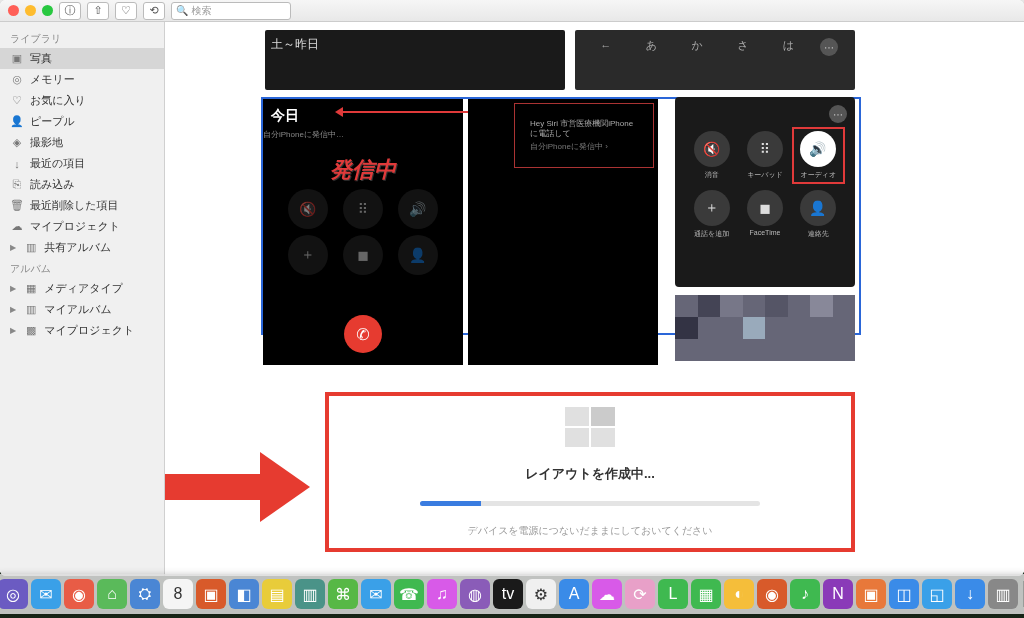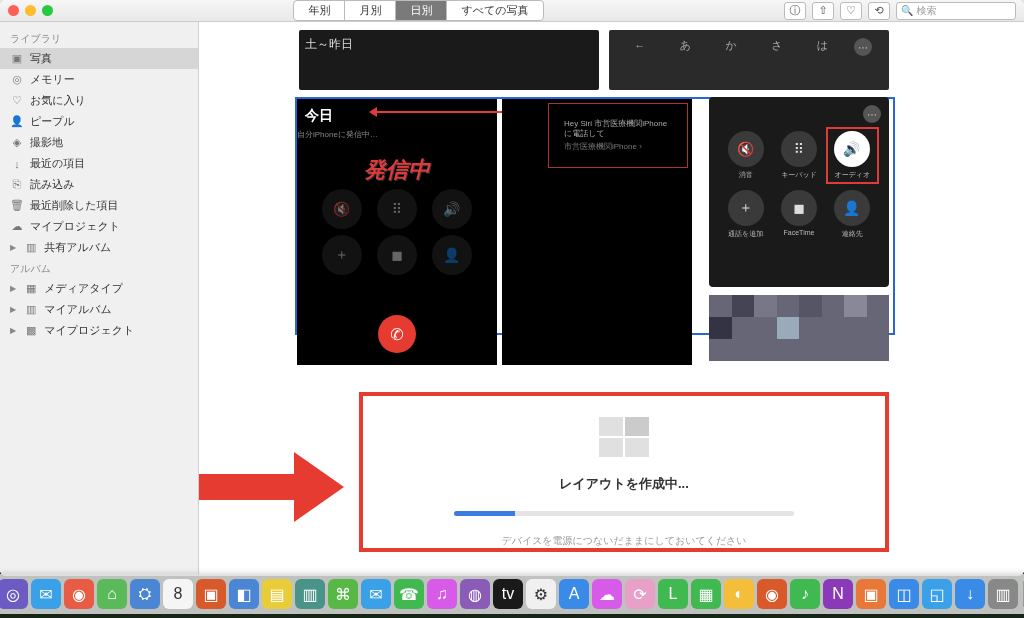--- a/index.html
+++ b/index.html
@@ -17,21 +17,21 @@
 .seg { display:flex; background:#fff; border:1px solid #bbb; border-radius:4px; overflow:hidden; font-size:11px; }
 .seg span { padding:2px 14px; border-right:1px solid #bbb; color:#333; cursor:pointer; }
 .seg span:last-child{border:none}
 .seg .active{background:#7a7a7a;color:#fff}
 .tb-right{display:flex;gap:6px;align-items:center}
 .tb-btn{width:22px;height:18px;border:1px solid #bbb;border-radius:3px;background:#fff;display:flex;align-items:center;justify-content:center;font-size:11px;color:#555}
 .search-box{width:120px;height:18px;border:1px solid #bbb;border-radius:3px;background:#fff;font-size:10px;padding:0 4px;color:#999;display:flex;align-items:center;gap:3px}
 
 
 .body { flex:1; display:flex; overflow:hidden; }
-.sidebar { width:199px; background:#f0f0f0; border-right:1px solid #d0d0d0; padding:6px 0; font-size:11px; overflow-y:auto; }
+.sidebar { width:165px; background:#f0f0f0; border-right:1px solid #d0d0d0; padding:6px 0; font-size:11px; overflow-y:auto; }
 .sb-section { color:#888; font-size:10px; padding:4px 10px 2px; }
 .sb-item { display:flex; align-items:center; gap:6px; padding:3px 10px; color:#333; cursor:pointer; }
 .sb-item.sel{background:#d6d6d6}
 .sb-icon{width:14px;height:14px;display:flex;align-items:center;justify-content:center;color:#777;font-size:11px}
 .disclosure{font-size:8px;color:#888;margin-right:2px}
 
 .main { flex:1; background:#fff; position:relative; overflow:hidden; }
 .photo-area { position:absolute; top:0; left:100px; right:10px; height:360px; }
 
 
@@ -71,21 +71,21 @@
 .pixelated{position:absolute;top:273px;left:410px;width:180px;height:66px;display:grid;grid-template-columns:repeat(8,1fr);grid-template-rows:repeat(3,1fr)}
 .pixelated div{background:#667}
 .pixelated div:nth-child(2){background:#445}
 .pixelated div:nth-child(3){background:#778}
 .pixelated div:nth-child(5){background:#556}
 .pixelated div:nth-child(7){background:#889}
 .pixelated div:nth-child(9){background:#334}
 .pixelated div:nth-child(12){background:#9ab}
 
 
-.loading-box{position:absolute;top:370px;left:160px;width:530px;height:160px;border:4px solid #e63b30;display:flex;flex-direction:column;align-items:center;justify-content:flex-end;gap:18px;background:#fff}
+.loading-box{position:absolute;top:370px;left:160px;width:530px;height:160px;border:4px solid #e63b30;display:flex;flex-direction:column;align-items:center;justify-content:center;gap:18px;background:#fff}
 .layout-icon{width:50px;height:40px;display:grid;grid-template-columns:1fr 1fr;grid-template-rows:1fr 1fr;gap:2px;opacity:.6}
 .layout-icon div{background:#ccc}
 .layout-icon div:nth-child(2){background:#aaa}
 .loading-title{font-size:13px;font-weight:600;color:#333}
 .progress{width:340px;height:5px;background:#e4e4e4;border-radius:3px;overflow:hidden}
 .progress-fill{width:18%;height:100%;background:#3a7ce0}
 .loading-sub{font-size:10px;color:#999}
 
 
 .big-arrow{position:absolute;top:430px;left:-50px;width:200px;height:60px;z-index:5}
@@ -104,28 +104,20 @@
 <body>
 
 <div class="desk-strip"></div>
 
 <div class="window">
   <div class="titlebar">
     <div class="traffic">
       <div class="tl red"></div>
       <div class="tl yellow"></div>
       <div class="tl green"></div>
-    </div>
-    <div class="title-mid">
-      <div class="seg" id="seg">
-          <span>年別</span>
-          <span>月別</span>
-          <span class="active">日別</span>
-          <span>すべての写真</span>
-        </div>
     </div>
     <div class="tb-right">
       <div class="tb-btn">ⓘ</div>
       <div class="tb-btn">⇧</div>
       <div class="tb-btn">♡</div>
       <div class="tb-btn">⟲</div>
       <div class="search-box">
         <span>🔍</span>
         <span>検索</span>
       </div>
@@ -224,21 +216,21 @@
               <div class="cg-btn">＋</div>
                 <div class="cg-btn">◼︎</div>
                 <div class="cg-btn">👤</div>
             </div>
             <div class="hangup">✆</div>
           </div>
           <div class="phone2">
             <div class="siri-box">
               <div>Hey Siri 市営医療機関iPhone</div>
               <div>に電話して</div>
-              <div style="color:#777;margin-top:2px">市営医療機関iPhone ›</div>
+              <div style="color:#777;margin-top:2px">自分iPhoneに発信中 ›</div>
             </div>
           </div>
         </div>
 
         <div class="callctrl">
           <div class="cc-more">⋯</div>
           <div class="cc-grid" id="ccgrid">
               <div class="cc-btn">
                 <div class="cc-circ">🔇</div>
                 <div>消音</div>

